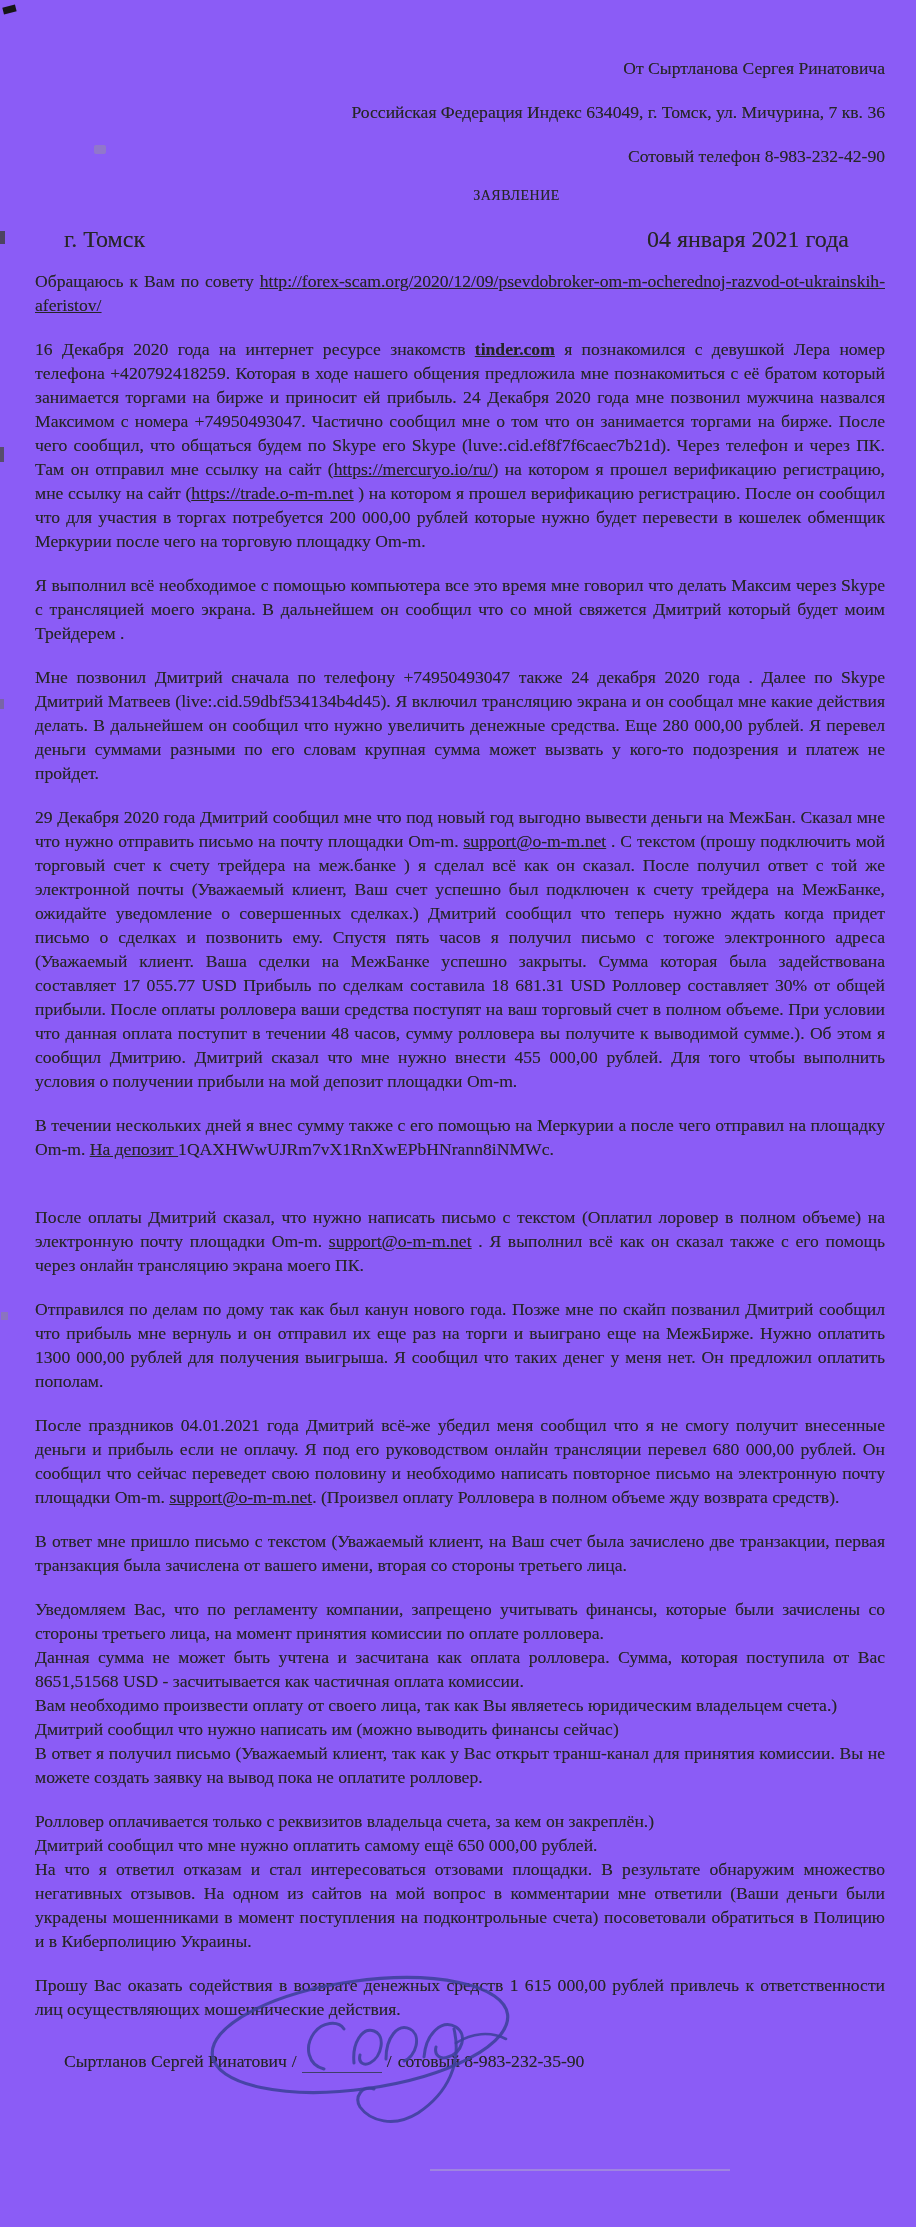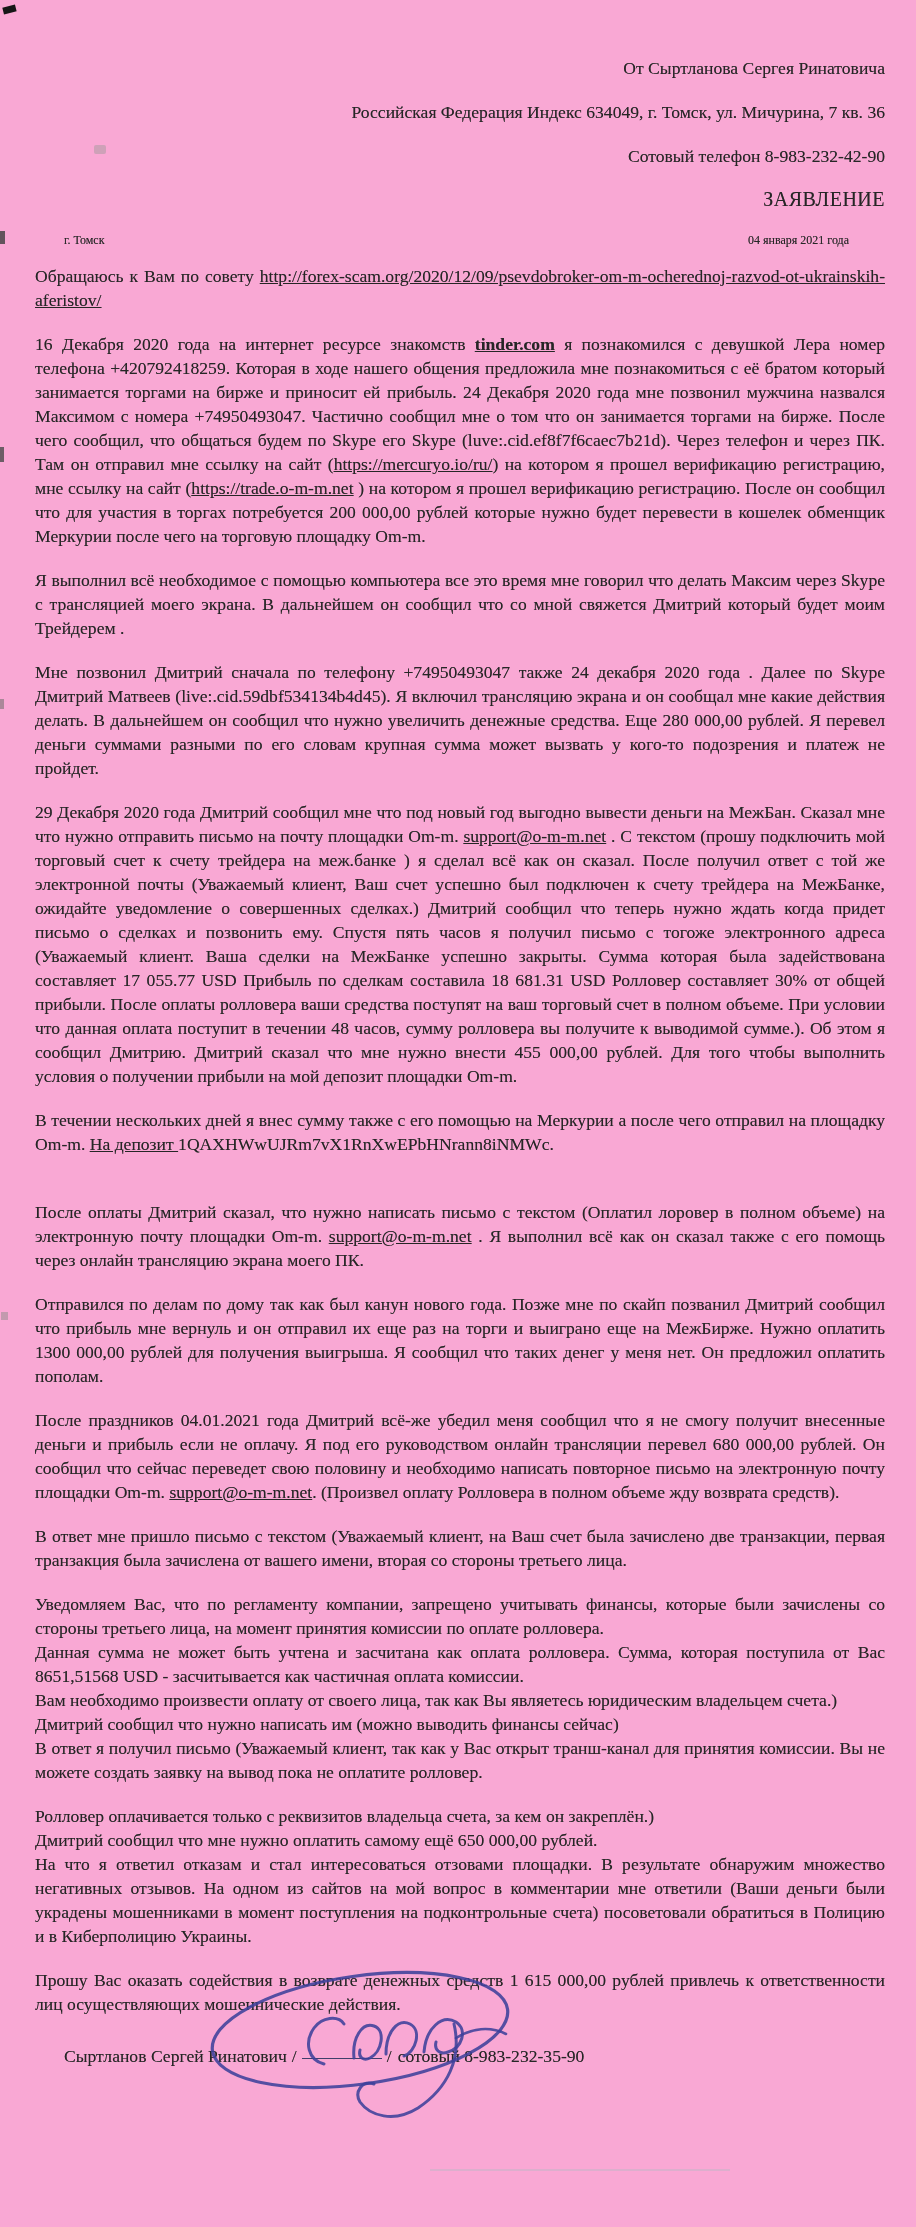--- a/index.html
+++ b/index.html
@@ -4,49 +4,49 @@
 <style>
   html, body {
     margin: 0;
     padding: 0;
     background: #fbfbfa;
   }
   .page {
     position: relative;
     width: 916px;
     height: 2227px;
-    background: #f9a8d4;
+    background: #8b5cf6;
     overflow: hidden;
     font-family: "Liberation Serif", "DejaVu Serif", serif;
     color: #262626;
     text-shadow: 0 0 0.5px rgba(45,45,45,0.45);
   }
   
   .sender {
     padding: 56px 31px 0 64px;
     text-align: right;
     font-size: 17.6px;
     line-height: 24px;
   }
   .sender .sender-line { margin-bottom: 20px; }
   
   .title {
     margin: 12px 31px 0 64px;
-    text-align: right;
+    text-align: center;
     text-indent: 84px;
-    font-size: 20px;
+    font-size: 14px;
     letter-spacing: 0.5px;
     font-family: Liberation Serif, serif;
   }
   
   .placedate {
     display: flex;
     justify-content: space-between;
     margin: 22px 67px 0 64px;
-    font-size: 12px;
+    font-size: 24px;
   }
   
   .content {
     margin: 0 31px 0 35px;
     font-size: 17.6px;
     line-height: 24px;
     text-align: justify;
     text-align-last: left;
   }
   p.para { margin: 20px 0 0 0; }
@@ -55,21 +55,21 @@
   p.para.large { margin-top: 44px; }
   .u  { text-decoration: underline; }
   .bu { font-weight: bold; text-decoration: underline; }
   
   .sig-row {
     position: relative;
     margin: 28px 31px 0 64px;
     font-size: 17.6px;
     line-height: 24px;
     display: flex;
-    align-items: flex-start;
+    align-items: flex-end;
     white-space: nowrap;
   }
   .sig-slash { margin: 0 3px 0 5px; }
   .sig-slash.right { margin: 0 6px 0 3px; }
   .sig-line {
     display: inline-block;
     width: 80px;
     height: 14px;
     border-bottom: 1.6px solid #3f3f6a;
     margin: 0 2px;

